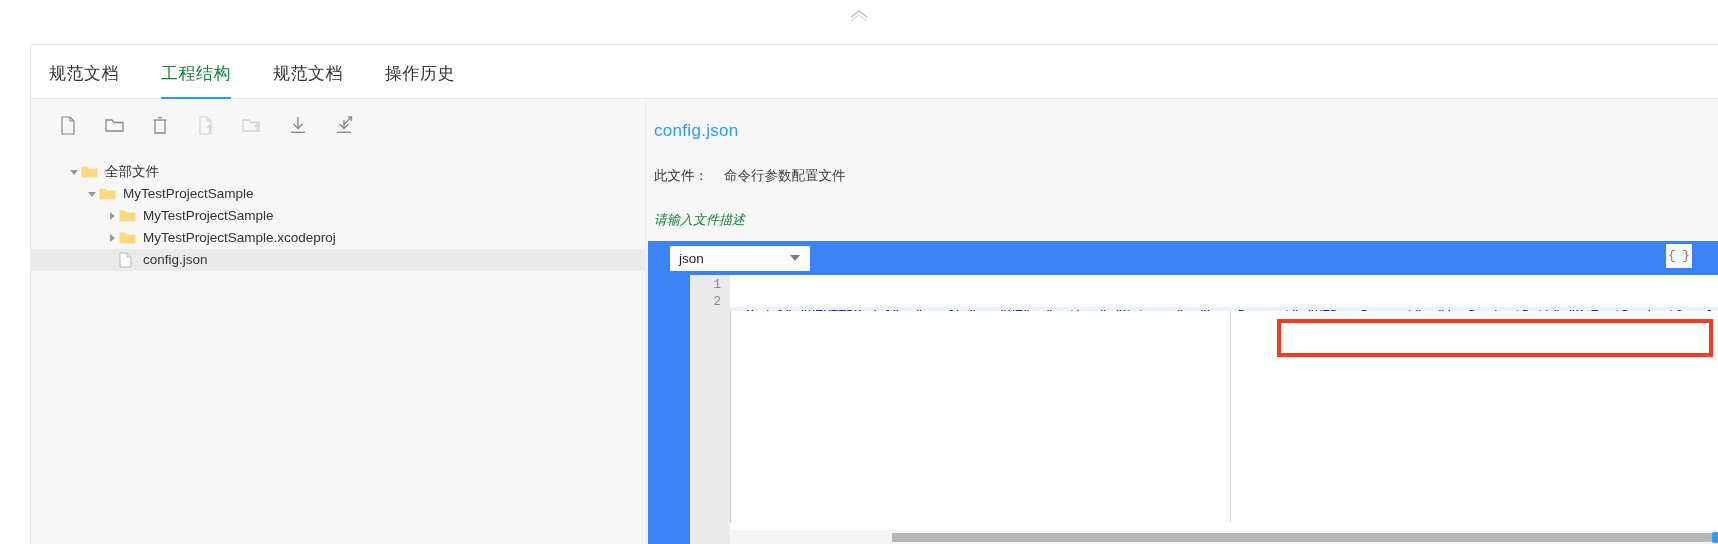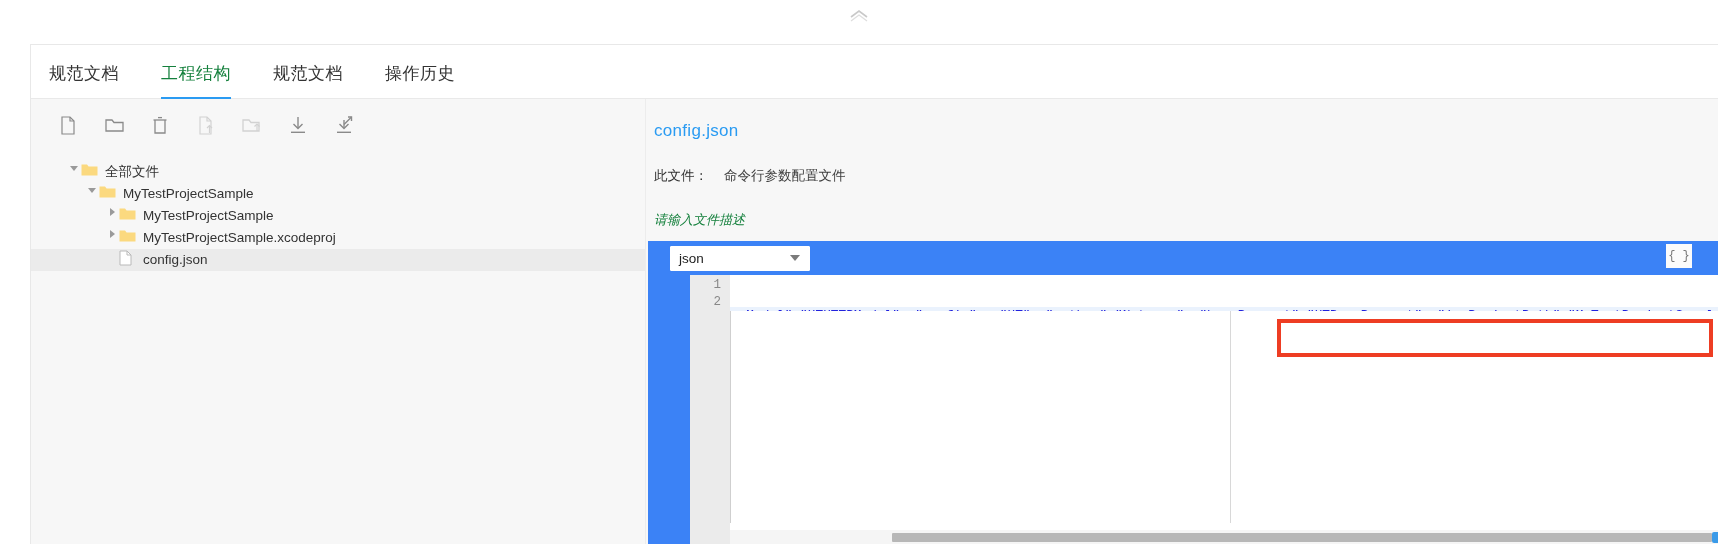--- a/index.html
+++ b/index.html
@@ -91,20 +91,21 @@
     display: flex; align-items: center; justify-content: center;
     cursor: pointer;
     color: #8a8a8a;
   }
   .tool-btn.disabled { color: #d2d2d2; cursor: default; }
   .tool-btn svg { display: block; }
 
   .tree { padding-top: 10px; font-size: 13.5px; color: #333; }
   .tree-row {
     display: flex;
+    align-items: center;
     height: 22px;
     cursor: pointer;
     white-space: nowrap;
   }
   .tree-row.selected { background: #ebebeb; }
   .caret {
     width: 14px; height: 14px;
     display: flex; align-items: center; justify-content: center;
     flex: none;
     color: #9a9a9a;

